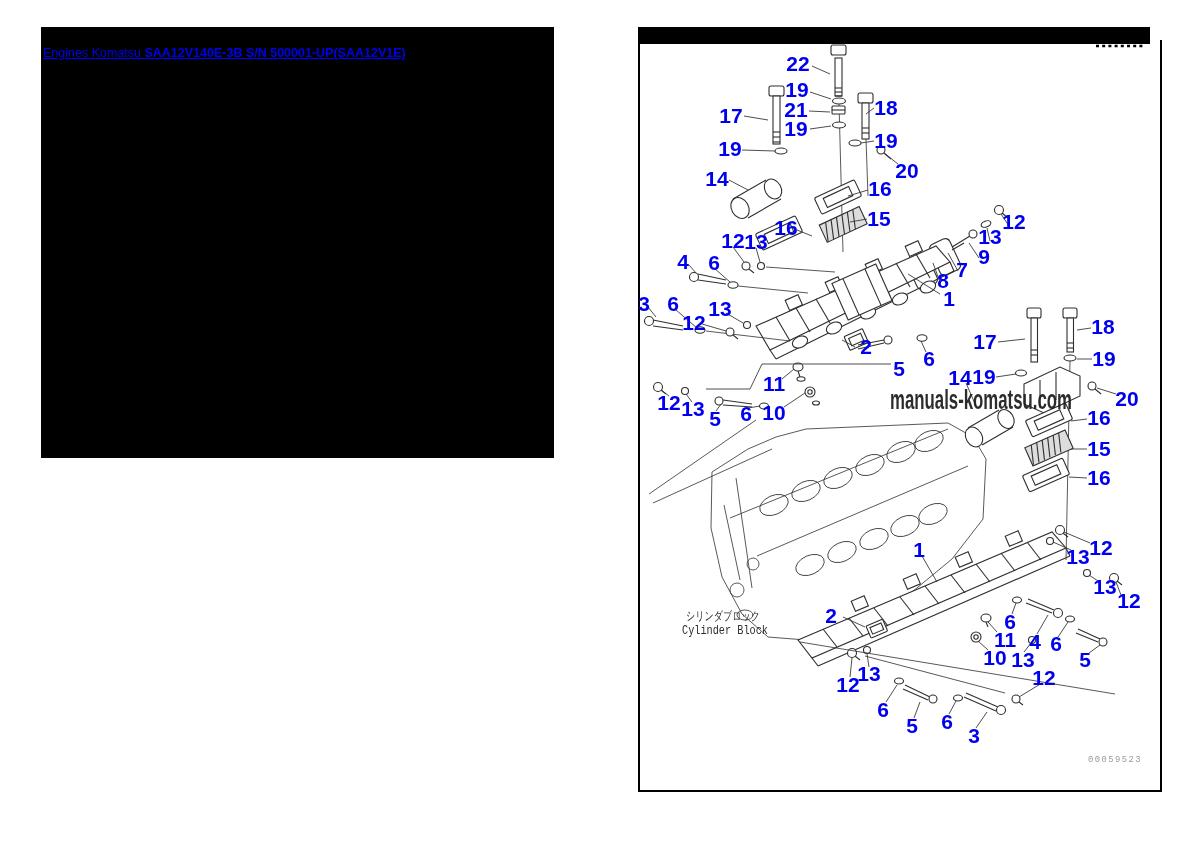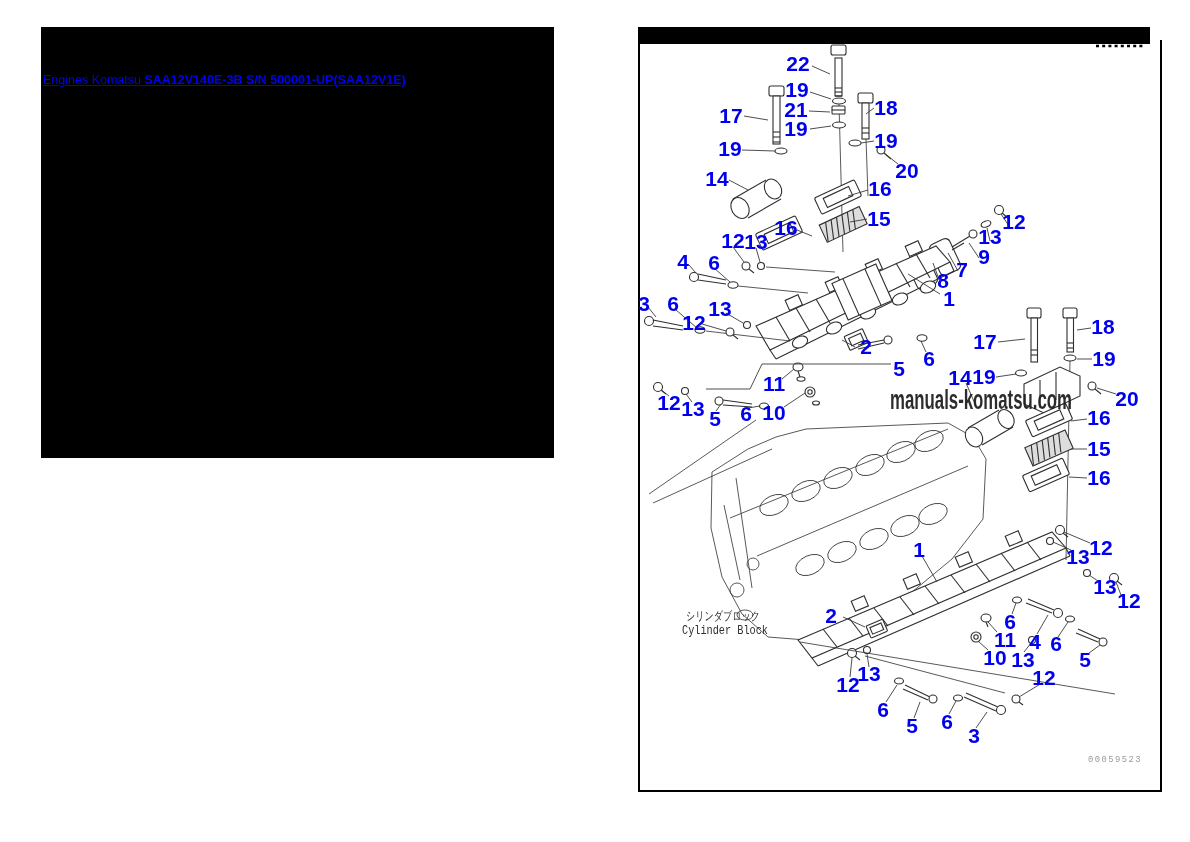--- a/index.html
+++ b/index.html
@@ -19,21 +19,21 @@
   svg text.wm{font-family:"Liberation Sans",sans-serif;font-size:28px;
        font-weight:bold;fill:#1b1b1b;opacity:.92;}
   svg text.cap{font-family:"Liberation Mono",monospace;fill:#2e2e2e;}
   svg text.dwg{font-family:"Liberation Mono",monospace;font-size:9px;fill:#9a9a9a;
        letter-spacing:1.5px;}
 </style>
 </head>
 <body>
 
 <div class="redacted-panel">
-  <a class="catalog-link" style="color: rgb(0, 0, 238); margin-top: 27px;">
+  <a class="catalog-link" style="color: rgb(0, 0, 238);">
     <span>Engines Komatsu </span><span class="model">SAA12V140E-3B S/N 500001-UP(SAA12V1E)</span>
   </a>
 </div>
 
 <svg class="diagram" width="1190" height="842" viewBox="0 0 1190 842">
 
   <g>
     <rect x="638" y="27" width="512" height="17" fill="#000"></rect>
     <path d="M639,30 L639,791 L1161,791 L1161,40" fill="none" stroke="#000" stroke-width="2"></path>
     <line x1="1096" y1="46" x2="1144" y2="46" stroke="#000" stroke-width="2.5" stroke-dasharray="3,3.2"></line>

